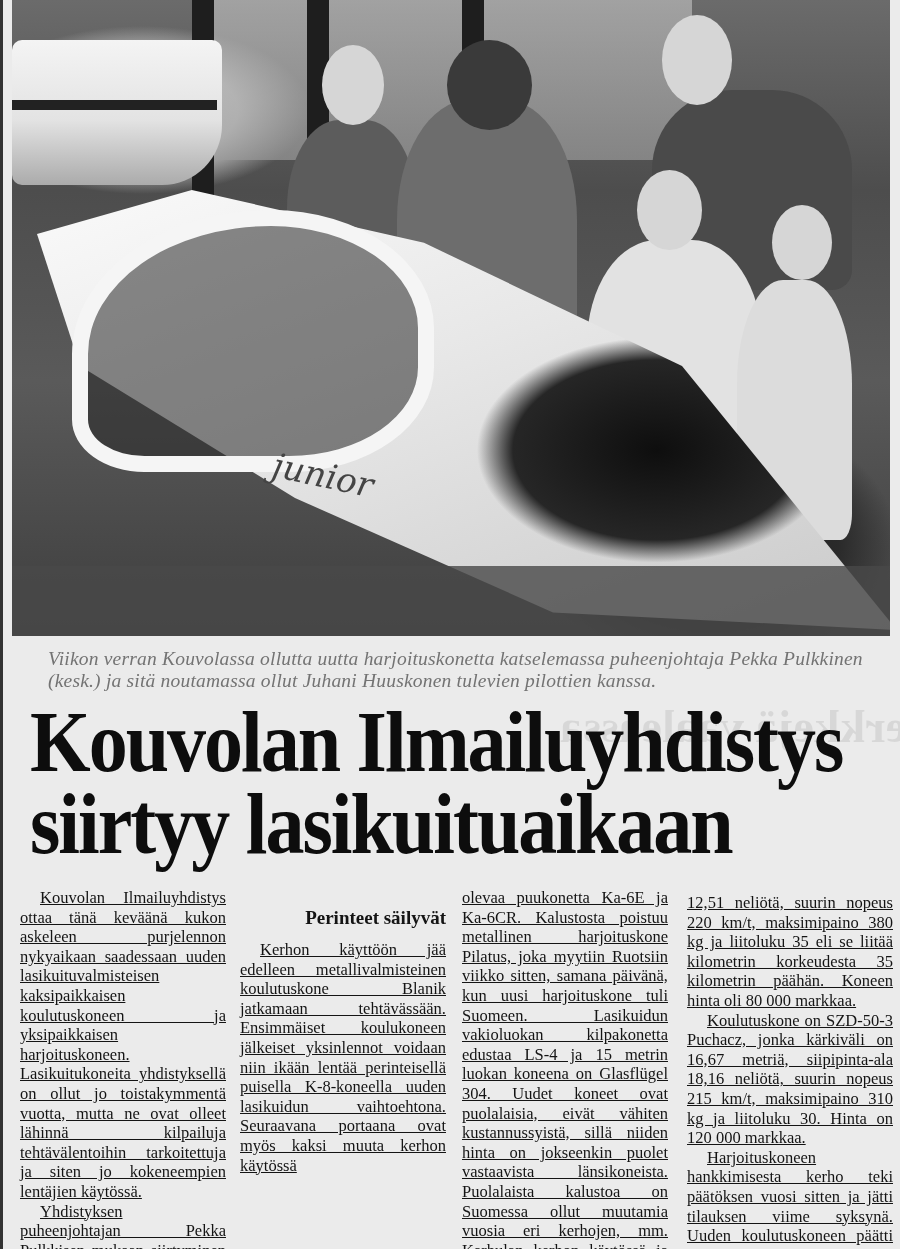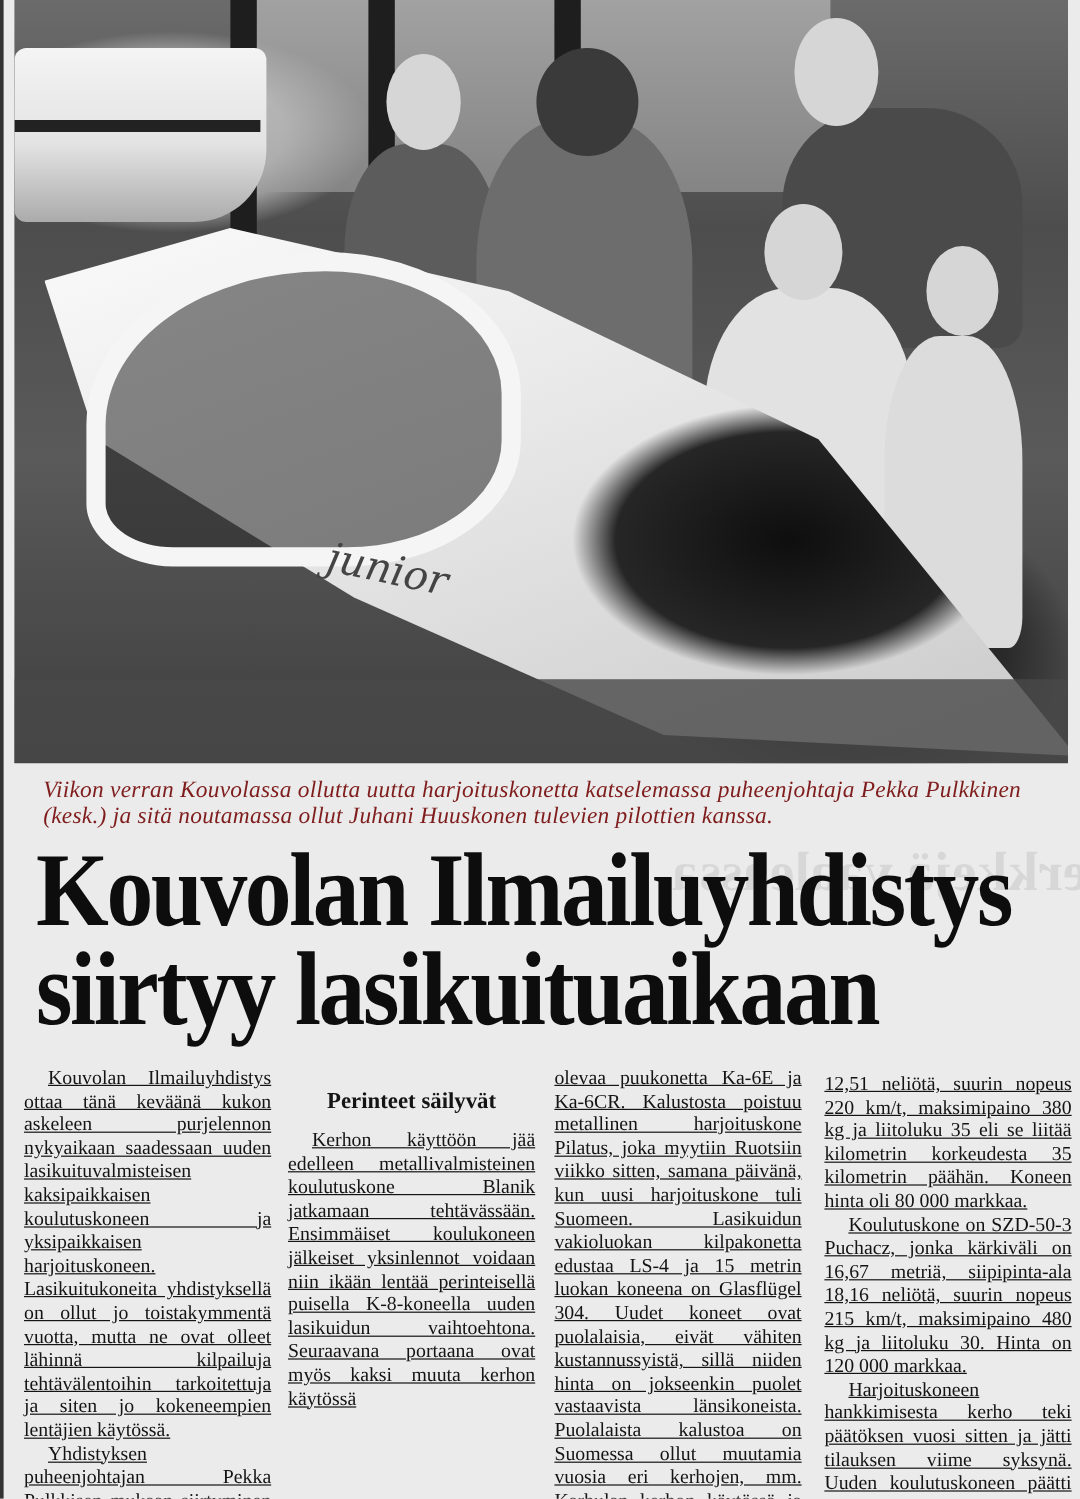--- a/index.html
+++ b/index.html
@@ -35,40 +35,40 @@
       linear-gradient(160deg, #fafafa 0%, #e8e8e8 40%, #c9c9c9 100%);
     clip-path:polygon(0% 10%, 18% 0%, 45% 12%, 75% 40%, 100% 100%, 60% 96%, 30% 70%, 5% 40%);
   }
   .photo .canopy { position:absolute; left:60px; top:210px; width:330px; height:230px;
     border:16px solid #f5f5f5; border-radius:55% 45% 40% 20%; background:rgba(40,40,40,.55); }
   .photo .glider-script { position:absolute; left:260px; top:455px; font-family:"DejaVu Serif", serif;
     font-style:italic; font-size:34px; color:#444; transform:rotate(12deg); }
   .photo .floor { position:absolute; left:0; bottom:0; width:100%; height:70px; background:#484848; opacity:.8; }
 
   .caption {
-    position:absolute; left:36px; top:648px; width:850px;
+    position:absolute; left:48px; top:648px; width:850px;
     font-family:"Liberation Serif", serif; font-style:italic; font-size:19.5px; line-height:22px;
-    color:#7f1d1d; letter-spacing:.2px;
+    color:#737373; letter-spacing:.2px;
   }
   .bleed {
     position:absolute; left:560px; top:700px; font-family:"Liberation Serif", serif;
     font-weight:bold; font-size:46px; color:#000; opacity:.08; transform:scaleX(-1); white-space:nowrap;
   }
   .headline {
     position:absolute; left:30px; top:700px; width:860px;
     font-family:"Liberation Serif", serif; font-weight:bold; font-size:78px; line-height:74px;
     letter-spacing:-2px; color:#0d0d0d; transform:scaleY(1.12); transform-origin:top left;
   }
   .col {
     position:absolute; top:888px; width:206px;
     font-size:16.5px; line-height:19.6px; text-align:justify; hyphens:manual;
   }
   .col p { margin:0; text-indent:20px;text-decoration:underline; }
   .col p.noindent { text-indent:0; }
-  .subhead { font-weight:bold; font-size:19px; line-height:20px; margin:20px 0 12px 0; text-align:center; }
+  .subhead { font-weight:bold; font-size:19px; line-height:20px; margin:20px 0 12px 0; text-align:right; }
 </style>
 </head>
 <body>
 
 <div class="left-rule"></div>
 
 <div class="photo">
   <div class="hangar-wall"></div>
   <div class="beam" style="left:180px"></div>
   <div class="beam" style="left:295px"></div>
@@ -110,15 +110,15 @@
   <p>Kerhon käyttöön jää edelleen metallivalmisteinen koulutuskone Blanik jatkamaan tehtävässään. Ensimmäiset koulukoneen jälkeiset yksinlennot voidaan niin ikään lentää perinteisellä puisella K-8-koneella uuden lasikuidun vaihtoehtona. Seuraavana portaana ovat myös kaksi muuta kerhon käytössä</p>
 </div>
 
 <div class="col" style="left:462px">
   <p class="noindent">olevaa puukonetta Ka-6E ja Ka-6CR. Kalustosta poistuu metallinen harjoituskone Pilatus, joka myytiin Ruotsiin viikko sitten, samana päivänä, kun uusi harjoituskone tuli Suomeen. Lasikuidun vakioluokan kilpakonetta edustaa LS-4 ja 15 metrin luokan koneena on Glasflügel 304. Uudet koneet ovat puolalaisia, eivät vähiten kustannussyistä, sillä niiden hinta on jokseenkin puolet vastaavista länsikoneista. Puolalaista kalustoa on Suomessa ollut muutamia vuosia eri kerhojen, mm. Karhulan kerhon käytössä ja niistä on saatu hyviä kokemuksia.</p>
 
 </div>
 
 <div class="col" style="left:687px;top:893px">
   <p class="noindent">12,51 neliötä, suurin nopeus 220 km/t, maksimipaino 380 kg ja liitoluku 35 eli se liitää kilometrin korkeudesta 35 kilometrin päähän. Koneen hinta oli 80 000 markkaa.</p>
-  <p>Koulutuskone on SZD-50-3 Puchacz, jonka kärkiväli on 16,67 metriä, siipipinta-ala 18,16 neliötä, suurin nopeus 215 km/t, maksimipaino 480 kg ja liitoluku 30. Hinta on 120 000 markkaa.</p>
+  <p>Koulutuskone on SZD-50-3 Puchacz, jonka kärkiväli on 16,67 metriä, siipipinta-ala 18,16 neliötä, suurin nopeus 215 km/t, maksimipaino 310 kg ja liitoluku 30. Hinta on 120 000 markkaa.</p>
   <p>Harjoituskoneen hankkimisesta kerho teki päätöksen vuosi sitten ja jätti tilauksen viime syksynä. Uuden koulutuskoneen päätti ostaa kerholle Selänpää-Säätiö. Koulukone tulee Suomeen huhtikuun lopussa, joten se ehtii hyvin lentokauden avaukseen.</p>
 </div>
 
 </body></html>

